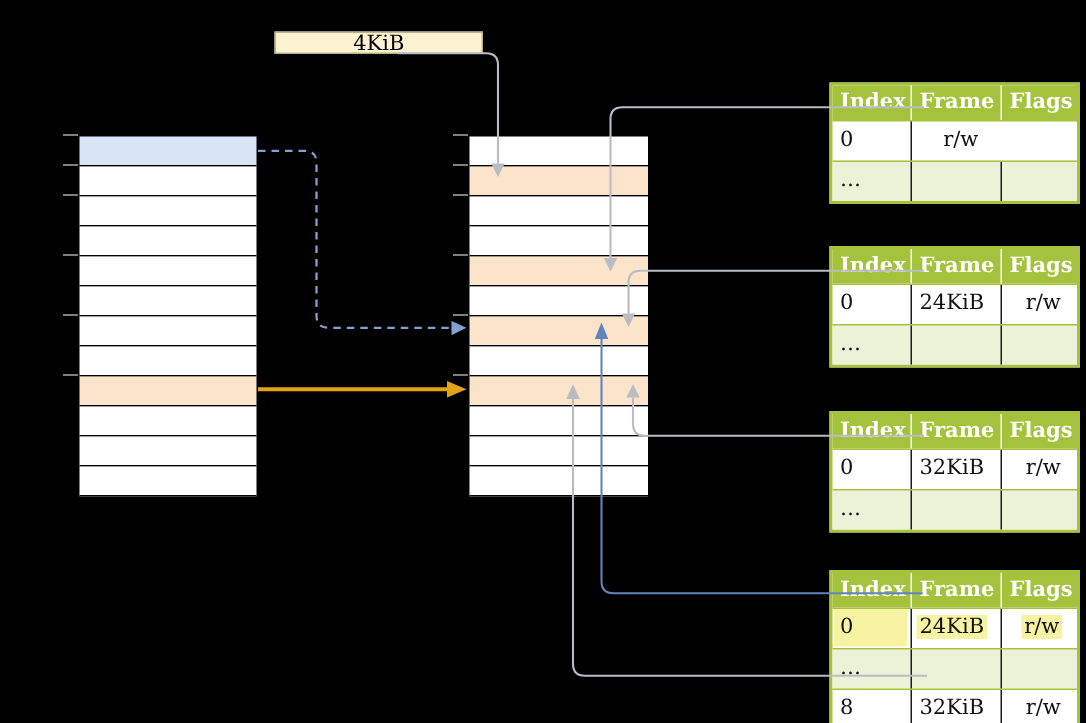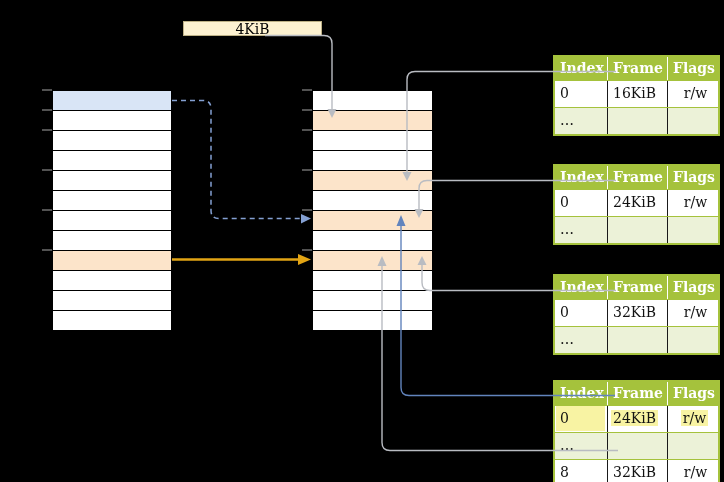--- a/index.html
+++ b/index.html
@@ -92,21 +92,20 @@
     </div>
 
   <div class="pt" style="top:23px">
       <div class="pt-header">
         <div class="cell">Index</div>
         <div class="cell">Frame</div>
         <div class="cell">Flags</div>
       </div>
       <div class="pt-row">
         <div class="cell">0</div>
-        <div class="cell">16KiB</div>
         <div class="cell">r/w</div>
       </div>
       <div class="pt-row shaded">
         <div class="cell">…</div>
         <div class="cell"></div>
         <div class="cell"></div>
       </div>
     </div>
   <div class="pt" style="top:132px">
       <div class="pt-header">

